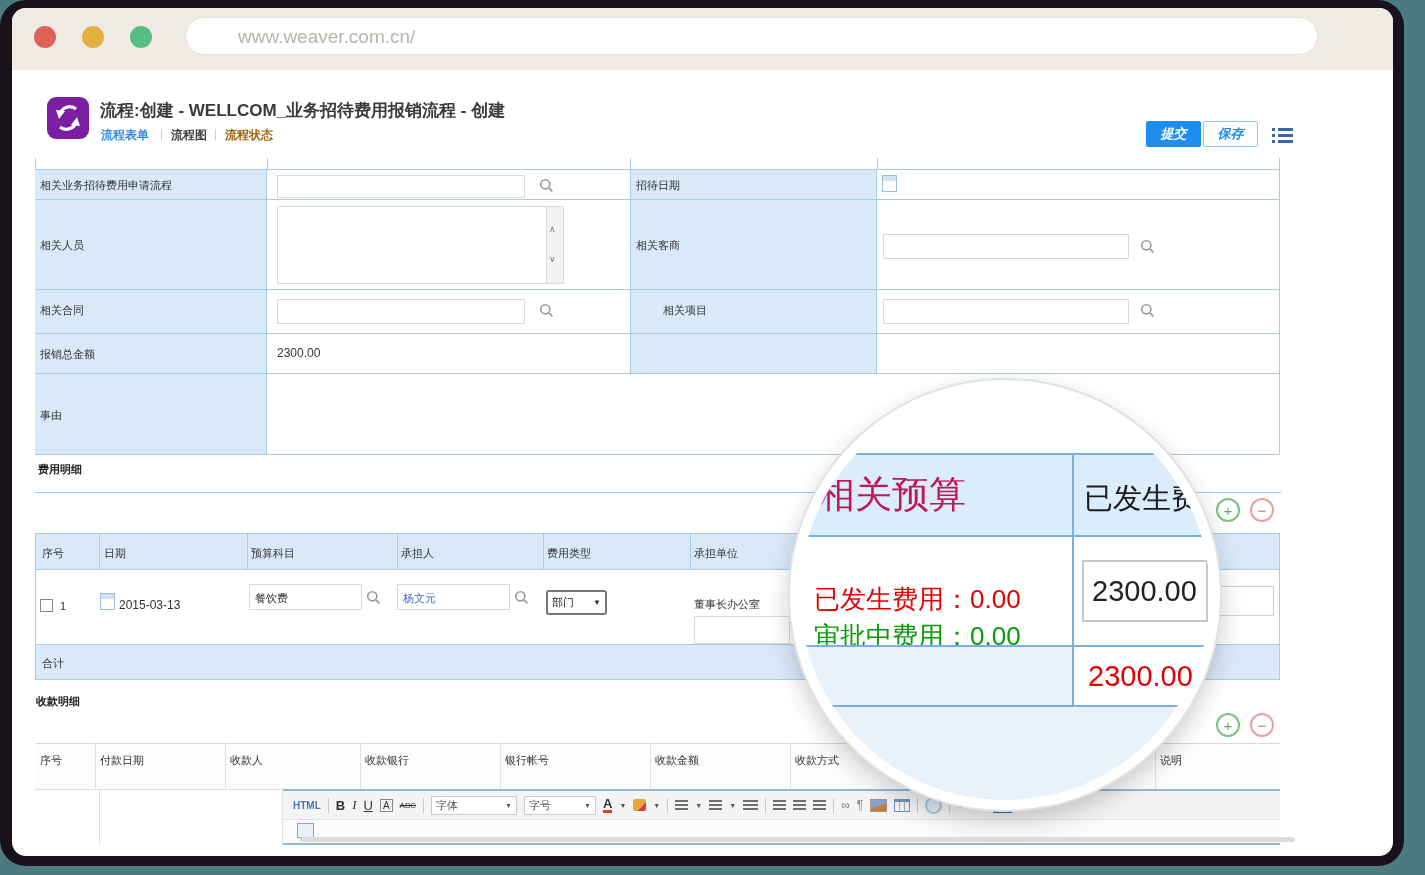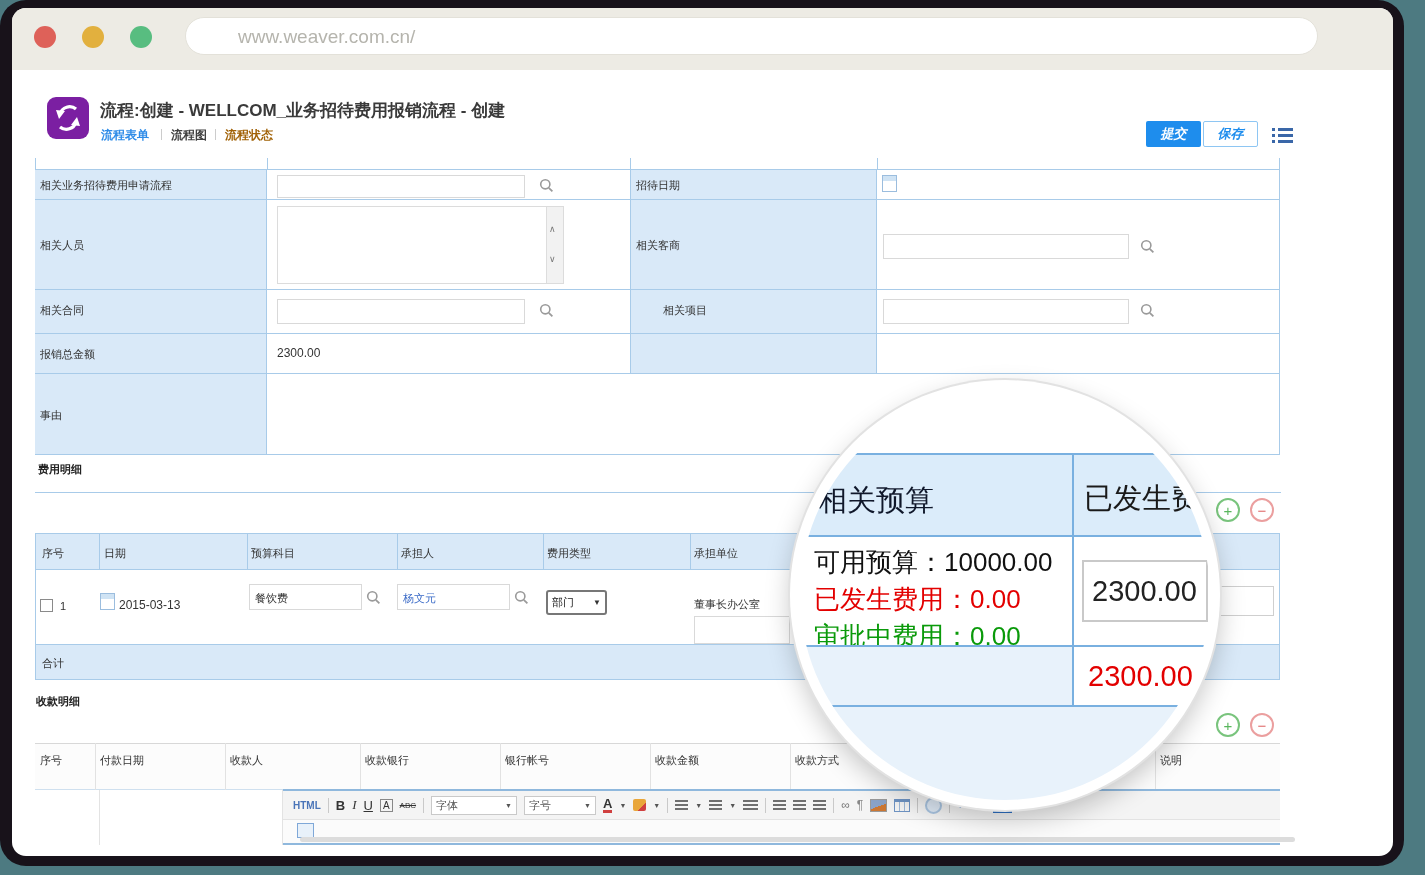--- a/index.html
+++ b/index.html
@@ -297,26 +297,25 @@
       <span style="position:absolute;left:297px;top:823px;width:15px;height:13px;border:1px solid #7fa8d8;background:#e8f1fa;"></span>
       <div class="abs" style="left:300px;top:837px;width:995px;height:5px;background:#dcdcdc;border-radius:3px;"></div>
       <div class="abs" style="left:283px;top:843px;width:997px;height:2px;background:#8fb8dd;"></div>
 
       <div class="abs" style="left:790px;top:380px;width:430px;height:430px;border-radius:50%;background:#fff;
                   box-shadow:0 0 0 2px #e2e2e2, 0 10px 26px rgba(0,0,0,0.22);">
         <div class="abs" style="left:10px;top:10px;width:410px;height:410px;border-radius:50%;overflow:hidden;background:#fff;">
 
           <div class="abs" style="left:0;top:63px;width:410px;height:2px;background:#79b0e0;"></div>
           <div class="abs" style="left:0;top:65px;width:410px;height:80px;background:#dbecfa;"></div>
-          <span class="txt" style="left:18px;top:91px;font-size:29px;color:#0f172a;">相关预算</span>
+          <span class="txt" style="left:18px;top:80px;font-size:37px;color:#be185d;">相关预算</span>
           <span class="txt" style="left:284px;top:89px;font-size:29px;color:#1a1a1a;">已发生费用</span>
           <div class="abs" style="left:0;top:145px;width:410px;height:2px;background:#79b0e0;"></div>
           <div class="abs" style="left:272px;top:65px;width:2px;height:252px;background:#79b0e0;"></div>
 
-          <span class="txt" style="left:14px;top:155px;font-size:26px;color:#111;">可用预算：10000.00</span>
           <span class="txt" style="left:14px;top:192px;font-size:26px;color:#e30000;">已发生费用：0.00</span>
           <span class="txt" style="left:14px;top:229px;font-size:26px;color:#0a9a0a;">审批中费用：0.00</span>
 
           <div class="abs" style="left:282px;top:170px;width:126px;height:62px;background:#fff;border:2px solid #c9c9c9;"></div>
           <span class="txt" style="left:292px;top:185px;font-size:29px;color:#222;">2300.00</span>
 
           <div class="abs" style="left:0;top:255px;width:410px;height:2px;background:#79b0e0;"></div>
           <div class="abs" style="left:0;top:257px;width:272px;height:58px;background:#e8f2fb;"></div>
           <span class="txt" style="left:288px;top:270px;font-size:29px;color:#e30000;">2300.00</span>
           <div class="abs" style="left:0;top:315px;width:410px;height:2px;background:#79b0e0;"></div>

